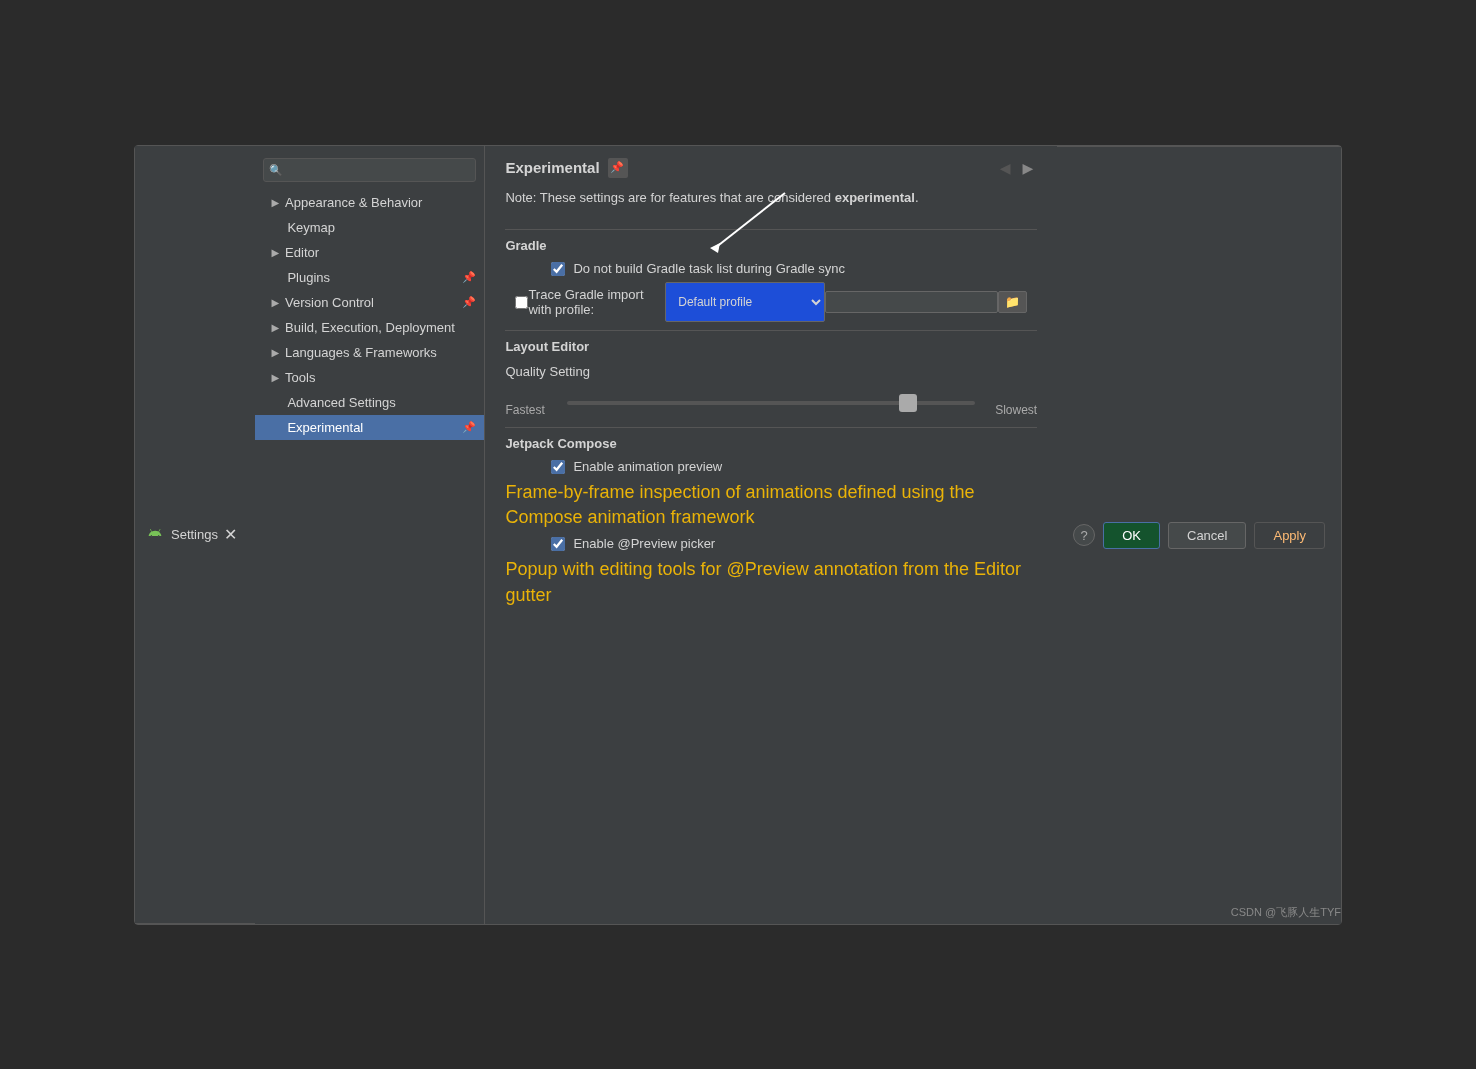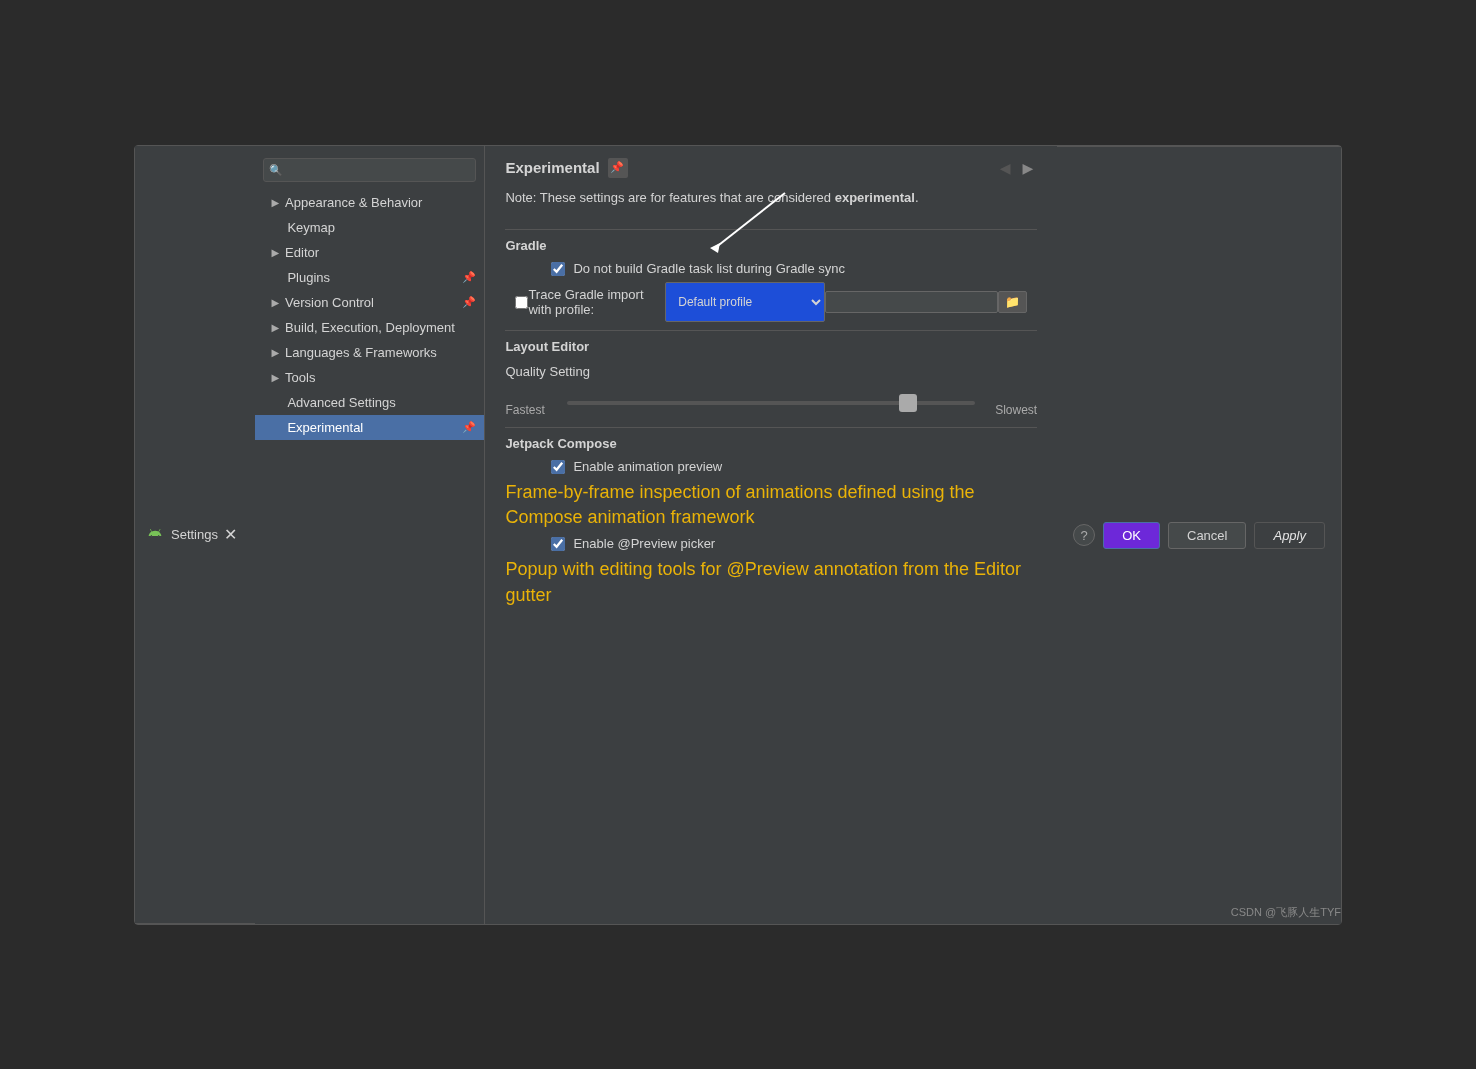--- a/index.html
+++ b/index.html
@@ -319,35 +319,34 @@
       justify-content: center;
     }
     .btn {
       padding: 5px 18px;
       border-radius: 3px;
       border: 1px solid #666;
       cursor: pointer;
       font-size: 13px;
     }
     .btn-primary {
-      background: #6d28d9;
+      background: #14532d;
       color: #fff;
       border-color: #4a6fa5;
     }
     .btn-secondary {
       background: #45494a;
       color: #d4d4d4;
       border-color: #666;
     }
     .btn-disabled {
       background: #3c3f41;
-      color: #e5e5e5;
+      color: #fdba74;
       border-color: #555;
       cursor: default;
-      font-style: italic;
     }
     .watermark {
       position: absolute;
       bottom: 4px;
       right: 0;
       font-size: 11px;
       color: #888;
     }
   </style>
 </head>

